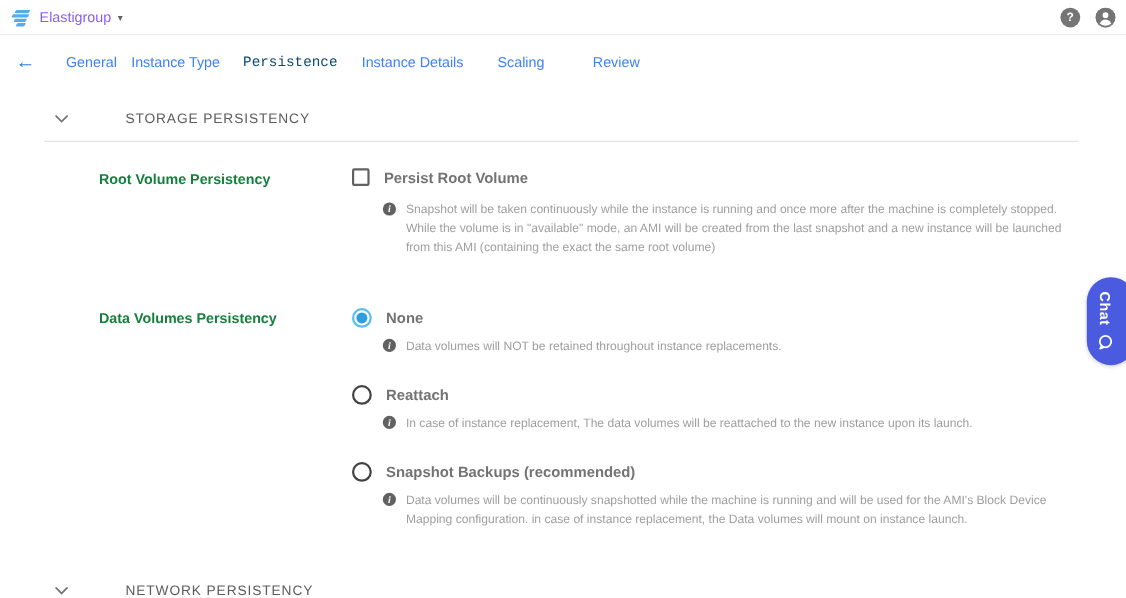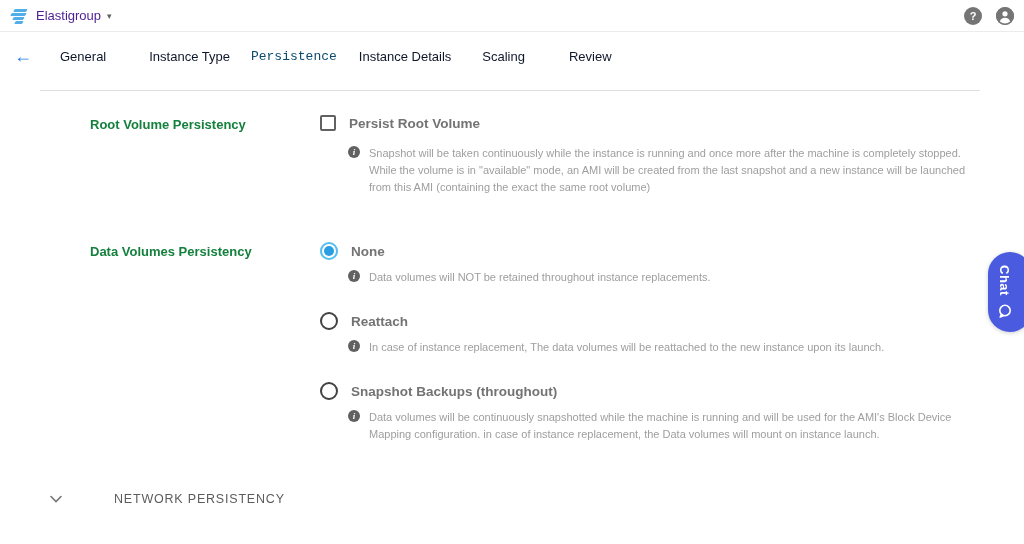--- a/index.html
+++ b/index.html
@@ -9,33 +9,33 @@
   
   .topbar { height:32px; display:flex; align-items:center; padding:0 10px;
     border-bottom:1px solid #ececec; }
   .logo { width:18px; height:16px; position:relative; margin:0 8px 0 0; }
   .logo i { position:absolute; left:0; height:2.6px; background:#52aee8;
     transform:skewX(-28deg); border-radius:1px; display:block; }
   .logo i:nth-child(1){ top:1px;  width:13px; left:4px;}
   .logo i:nth-child(2){ top:5px;  width:15px; left:1px;}
   .logo i:nth-child(3){ top:9px;  width:11px; left:3px;}
   .logo i:nth-child(4){ top:13px; width:8px;  left:5px;}
-  .product { font-size:13px; color:#4c1d95; }
+  .product { font-size:13px; color:#8b5cf6; }
   .caret { font-size:9px; color:#616161; margin-left:6px; }
   .topbar-spacer { flex:1; }
   .round-icon { width:18px; height:18px; border-radius:50%; background:#757575;
     color:#fff; display:flex; align-items:center; justify-content:center;
     font-size:11px; font-weight:bold; margin-left:14px; cursor:pointer; }
 
   
   .tabbar { height:48px; display:flex; align-items:center; padding-left:14px; }
   .back-arrow { color:#2b7de9; font-size:18px; line-height:1; cursor:pointer; width:20px; }
-  .tab { font-size:13px; color:#0f172a; cursor:pointer; white-space:nowrap; }
+  .tab { font-size:13px; color:#3b82f6; cursor:pointer; white-space:nowrap; }
   .tab.active { color:#0c4a6e;font-family:Liberation Mono, monospace; }
-  .t1{margin-left:26px;} .t2{margin-left:43px;} .t3{margin-left:21px;}
+  .t1{margin-left:26px;} .t2{margin-left:13px;} .t3{margin-left:21px;}
   .t4{margin-left:22px;} .t5{margin-left:31px;} .t6{margin-left:44px;}
 
   
   .content { padding:0 44px 0 40px; position:relative; }
   .section-header { display:flex; align-items:center; margin-top:18px; height:20px; }
   .chevron { color:#757575; margin-left:8px; width:16px; height:16px; }
   .section-title { font-size:12.5px; color:#5c5c5c; letter-spacing:.8px; margin-left:50px; }
   .divider { border:none; border-top:1px solid #e0e0e0; margin-top:10px; }
 
   .row { display:flex; align-items:flex-start; }
@@ -106,20 +106,26 @@
   <span class="tab t1">General</span>
   <span class="tab t2">Instance Type</span>
   <span class="tab active t3">Persistence</span>
   <span class="tab t4">Instance Details</span>
   <span class="tab t5">Scaling</span>
   <span class="tab t6">Review</span>
 </div>
 
 <div class="content">
 
+  <div class="section-header">
+    <svg class="chevron" viewBox="0 0 16 16">
+      <path d="M3 5.5 L8 10.5 L13 5.5" fill="none" stroke="#757575" stroke-width="1.6" stroke-linecap="round"></path>
+    </svg>
+    <span class="section-title">STORAGE PERSISTENCY</span>
+  </div>
   <hr class="divider">
 
   <div class="row row-root">
     <div class="row-label">Root Volume Persistency</div>
     <div class="row-control">
       <div class="check-line">
         <div class="checkbox"></div>
         <span class="opt-label">Persist Root Volume</span>
       </div>
       <div class="info-line">
@@ -151,21 +157,21 @@
         </div>
         <div class="info-line">
           <span class="info-icon">i</span>
           <span class="info-text">In case of instance replacement, The data volumes will be reattached to the new instance upon its launch.</span>
         </div>
       </div>
 
       <div class="opt-group">
         <div class="radio-line">
           <div class="radio"></div>
-          <span class="opt-label">Snapshot Backups (throughout)</span>
+          <span class="opt-label">Snapshot Backups (recommended)</span>
         </div>
         <div class="info-line">
           <span class="info-icon">i</span>
           <span class="info-text">Data volumes will be continuously snapshotted while the machine is running and will be used for the AMI's Block Device Mapping configuration. in case of instance replacement, the Data volumes will mount on instance launch.</span>
         </div>
       </div>
 
     </div>
   </div>
 

